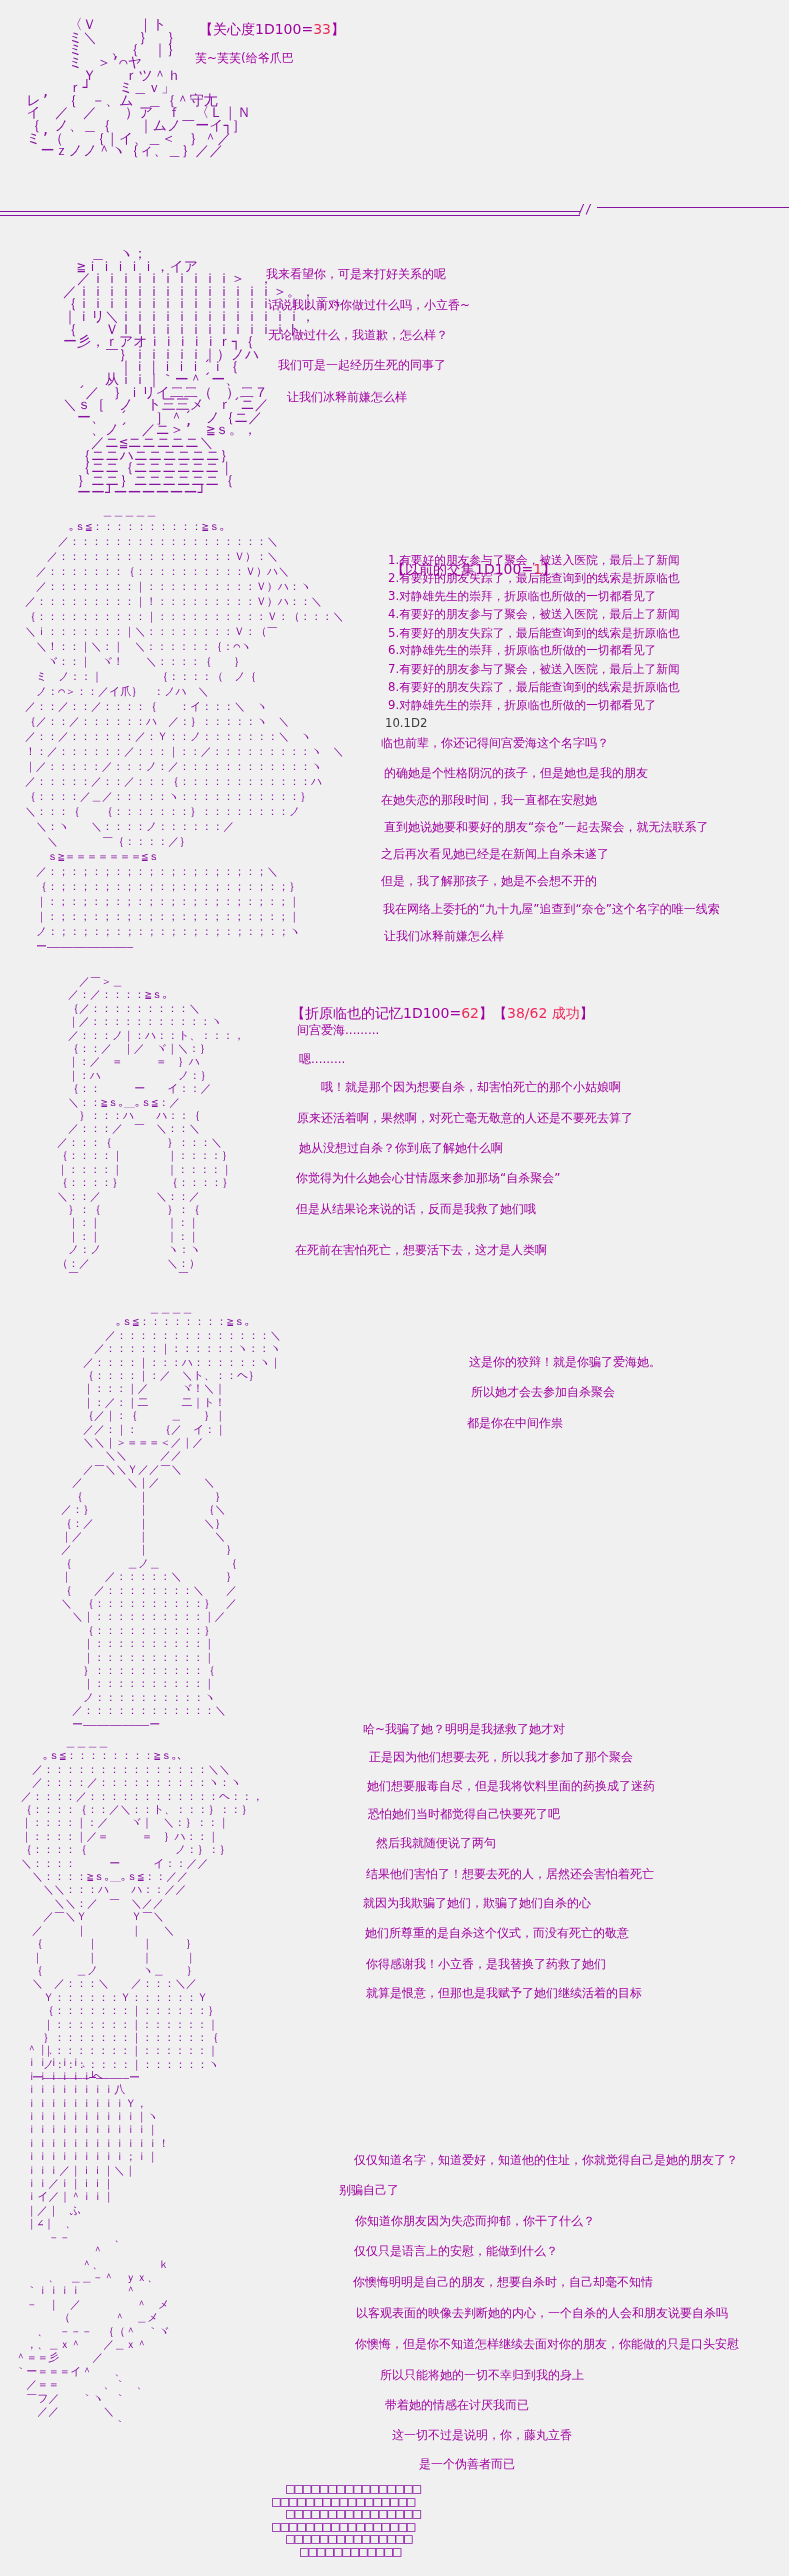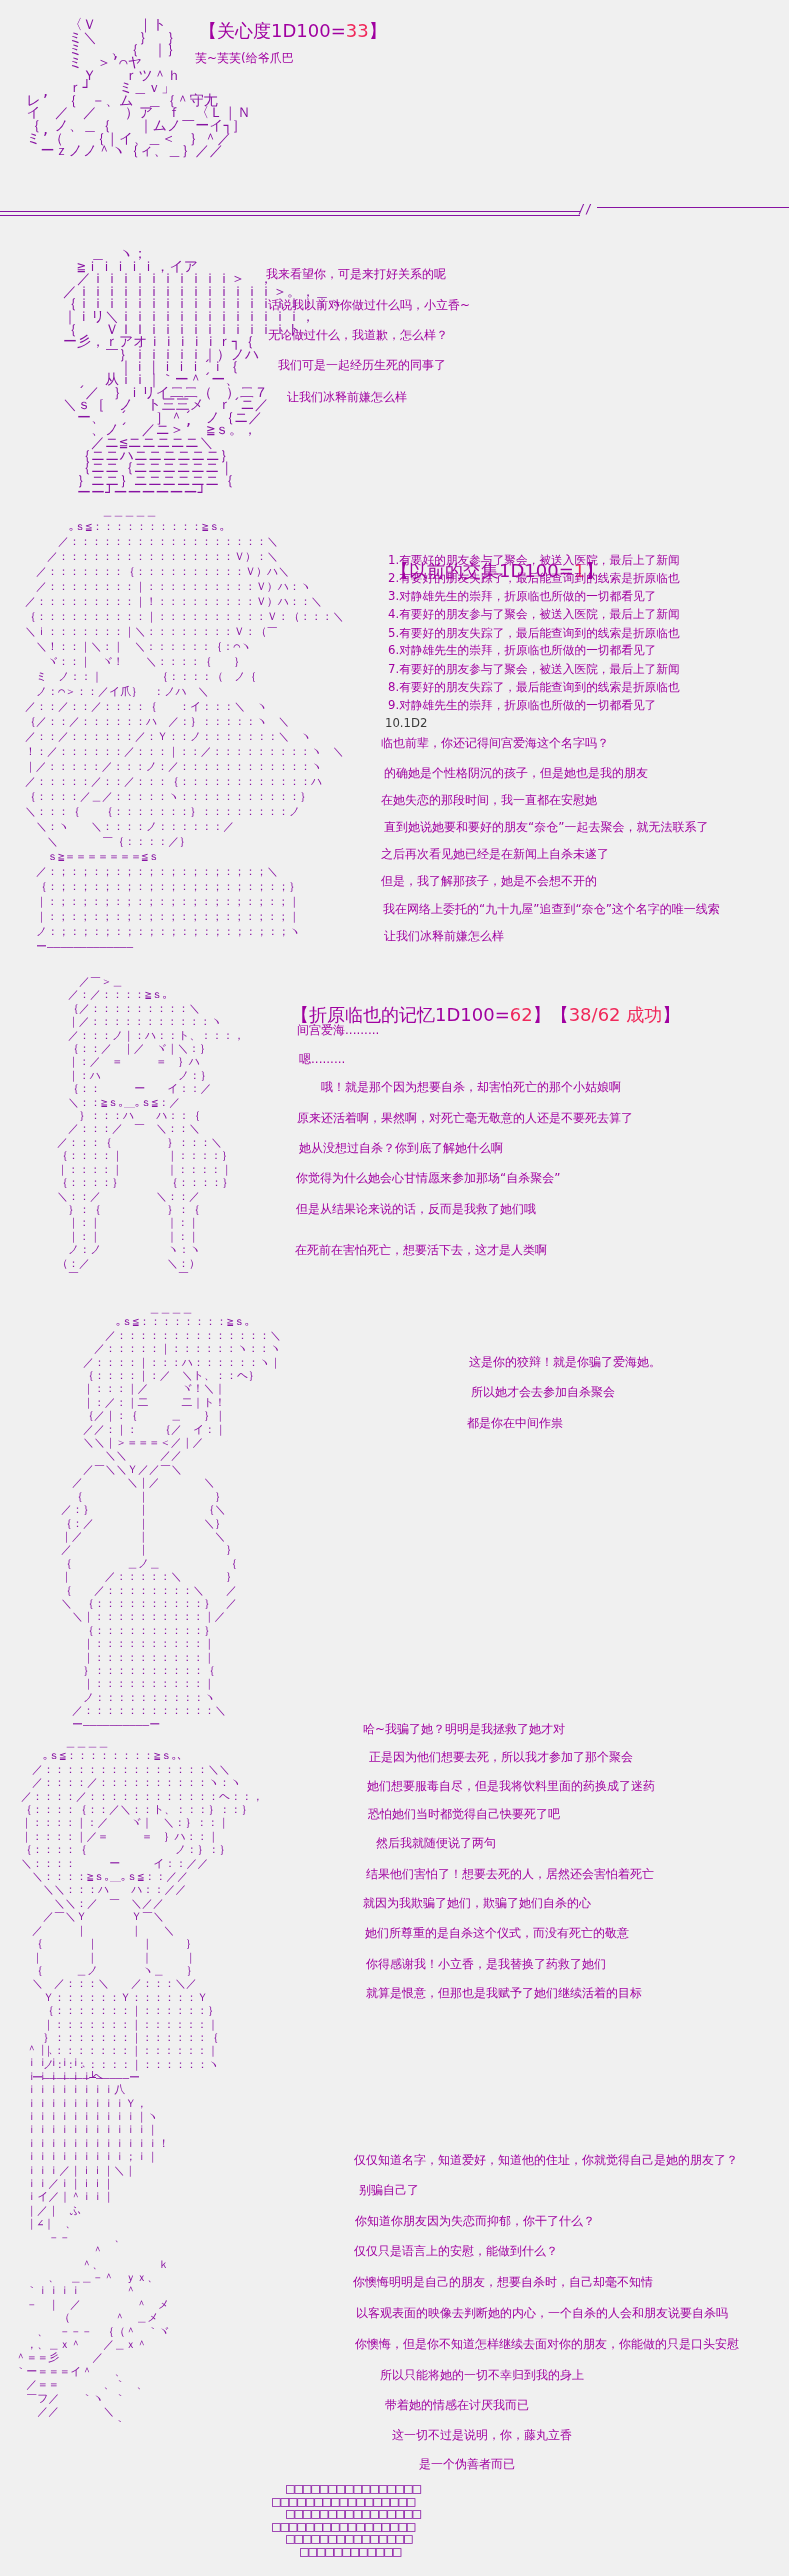--- a/index.html
+++ b/index.html
@@ -3,21 +3,21 @@
 <meta charset="utf-8">
 <style>
   :root{
     --background:#f0f0f0; --dialogue:#a000a0; --art:#8712a2; --roll_red:#f0285a; --muted:#3a3a3a;
   }
   html,body{margin:0;padding:0;}
   body{background:var(--background);}
   .page{position:relative;width:789px;height:2576px;background:var(--background);overflow:hidden;
         font-family:"DejaVu Sans",sans-serif;}
   .line{position:absolute;white-space:nowrap;font-size:12px;line-height:1;color:var(--dialogue);}
-  .roll{position:absolute;white-space:nowrap;font-size:18px;line-height:1;color:var(--dialogue);}
+  .roll{position:absolute;white-space:nowrap;font-size:14px;line-height:1;color:var(--dialogue);}
   .roll .red{color:var(--roll_red);}
   .list-item{position:absolute;white-space:nowrap;font-size:11.7px;line-height:1;color:var(--dialogue);}
   .muted{color:var(--muted);}
   .aa{position:absolute;white-space:pre;font-family:"DejaVu Sans Mono",monospace;color:var(--art);
       font-size:11px;line-height:13.4px;}
   .aa.small{font-size:14px;line-height:12.6px;}
   .aa.tall{line-height:15px;}
   .hr{position:absolute;border-top:0.8px solid var(--art);height:0;}
   .slashes{position:absolute;font-size:11.7px;color:var(--art);font-family:"DejaVu Sans Mono",monospace;}
 </style>
@@ -273,21 +273,21 @@
 　　￣フ／　　｀ヽ　｀
 　　　／／　　　　＼
 　　　　　　　　　　｀</pre>
     <pre class="aa small" style="left:272px;top:2468px;">　□□□□□□□□□□□□□□□□
 □□□□□□□□□□□□□□□□□
 　□□□□□□□□□□□□□□□□
 □□□□□□□□□□□□□□□□□
 　□□□□□□□□□□□□□□□
 　　□□□□□□□□□□□□</pre>
     <div class="line" style="left:354px;top:2154px;">仅仅知道名字，知道爱好，知道他的住址，你就觉得自己是她的朋友了？</div>
-    <div class="line" style="left:359px;top:2184px;">别骗自己了</div>
+    <div class="line" style="left:339px;top:2184px;">别骗自己了</div>
     <div class="line" style="left:355px;top:2215px;">你知道你朋友因为失恋而抑郁，你干了什么？</div>
     <div class="line" style="left:354px;top:2245px;">仅仅只是语言上的安慰，能做到什么？</div>
     <div class="line" style="left:353px;top:2276px;">你懊悔明明是自己的朋友，想要自杀时，自己却毫不知情</div>
     <div class="line" style="left:356px;top:2307px;">以客观表面的映像去判断她的内心，一个自杀的人会和朋友说要自杀吗</div>
     <div class="line" style="left:355px;top:2338px;">你懊悔，但是你不知道怎样继续去面对你的朋友，你能做的只是口头安慰</div>
     <div class="line" style="left:380px;top:2369px;">所以只能将她的一切不幸归到我的身上</div>
     <div class="line" style="left:385px;top:2399px;text-align:center;">带着她的情感在讨厌我而已</div>
     <div class="line" style="left:392px;top:2429px;">这一切不过是说明，你，藤丸立香</div>
     <div class="line" style="left:419px;top:2458px;">是一个伪善者而已</div>
   </div>

